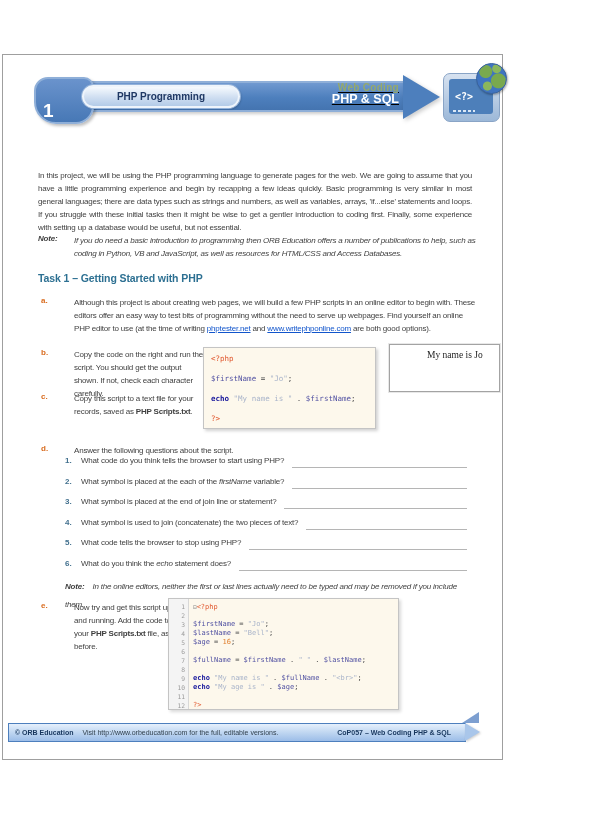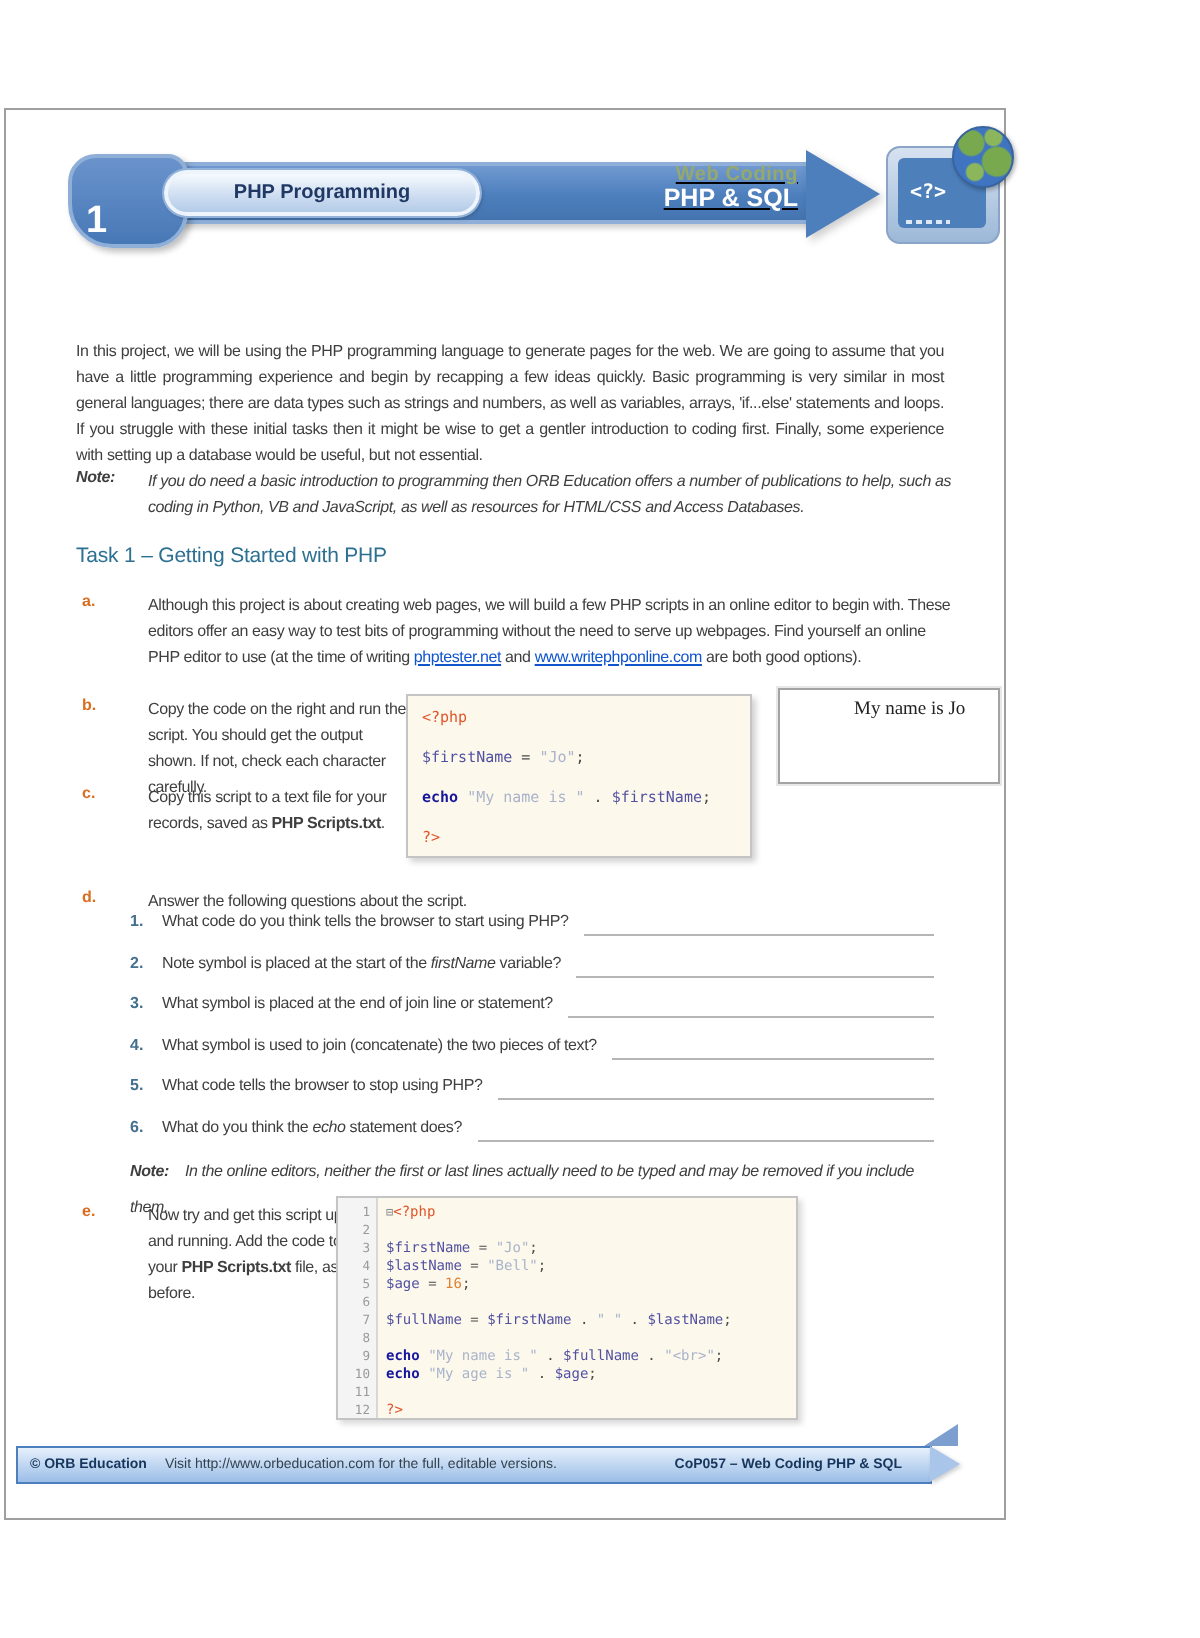--- a/index.html
+++ b/index.html
@@ -21,21 +21,21 @@
   .doc-screen::after { content:""; position:absolute; left:4px; bottom:2px; width:22px; height:2px; background:repeating-linear-gradient(90deg,#dce8f5 0 3px, rgba(0,0,0,0) 3px 5px); }
   .globe { position:absolute; right:-8px; top:-11px; width:31px; height:31px; border-radius:50%; border:1px solid #39649f; box-shadow:1px 1px 2px rgba(0,0,0,.3); background: radial-gradient(circle at 30% 26%, #79a94e 0 6px, rgba(0,0,0,0) 7px), radial-gradient(circle at 74% 58%, #79a94e 0 7px, rgba(0,0,0,0) 8px), radial-gradient(circle at 36% 76%, #8bb65c 0 4px, rgba(0,0,0,0) 5px), radial-gradient(circle at 68% 16%, #8bb65c 0 4px, rgba(0,0,0,0) 5px), #3f74c0; }
 
   
   .bodytext { color:#3f3f3f; font-size:8px; letter-spacing:-0.2px; line-height:13px; }
   .intro { position:absolute; left:35px; top:114px; width:434px; text-align:justify; }
   .note-label { font-weight:bold; font-style:italic; color:#3f3f3f; font-size:8px; letter-spacing:-0.2px; }
   .note-text { font-style:italic; }
   .note1-label { position:absolute; left:35px; top:179px; }
   .note1-text { position:absolute; left:71px; top:179px; width:404px; }
-  .task-heading { position:absolute; left:35px; top:217px; font-size:10.5px; font-weight:normal; color:#2d7092; letter-spacing:-0.1px; }
+  .task-heading { position:absolute; left:35px; top:217px; font-size:10.5px; font-weight:bold; color:#2d7092; letter-spacing:-0.1px; }
 
   .item { position:absolute; }
   .item-letter { position:absolute; left:0; top:0; color:#d96c1f; font-weight:bold; font-size:8px; }
   .item-text { position:absolute; left:33px; top:0; }
   .item-a { left:38px; top:241px; } .item-a .item-text { width:404px; }
   .item-b { left:38px; top:293px; } .item-b .item-text { width:130px; }
   .item-c { left:38px; top:337px; } .item-c .item-text { width:148px; }
   .item-d { left:38px; top:389px; } .item-d .item-text { width:404px; }
   .item-e { left:38px; top:546px; } .item-e .item-text { width:98px; }
   .b { font-weight:bold; } .i { font-style:italic; }
@@ -135,21 +135,21 @@
       </div>
 
     <div class="questions" id="questions">
         <div class="q-row">
           <span class="q-num">1.</span>
           <span class="q-text"><span>What code do you think tells the browser to start using PHP?</span></span>
           <span class="q-line"></span>
         </div>
         <div class="q-row">
           <span class="q-num">2.</span>
-          <span class="q-text"><span>Note symbol is placed at the start of the </span><span class="i">firstName</span><span> variable?</span></span>
+          <span class="q-text"><span>What symbol is placed at the each of the </span><span class="i">firstName</span><span> variable?</span></span>
           <span class="q-line"></span>
         </div>
         <div class="q-row">
           <span class="q-num">3.</span>
           <span class="q-text"><span>What symbol is placed at the end of join line or statement?</span></span>
           <span class="q-line"></span>
         </div>
         <div class="q-row">
           <span class="q-num">4.</span>
           <span class="q-text"><span>What symbol is used to join (concatenate) the two pieces of text?</span></span>

